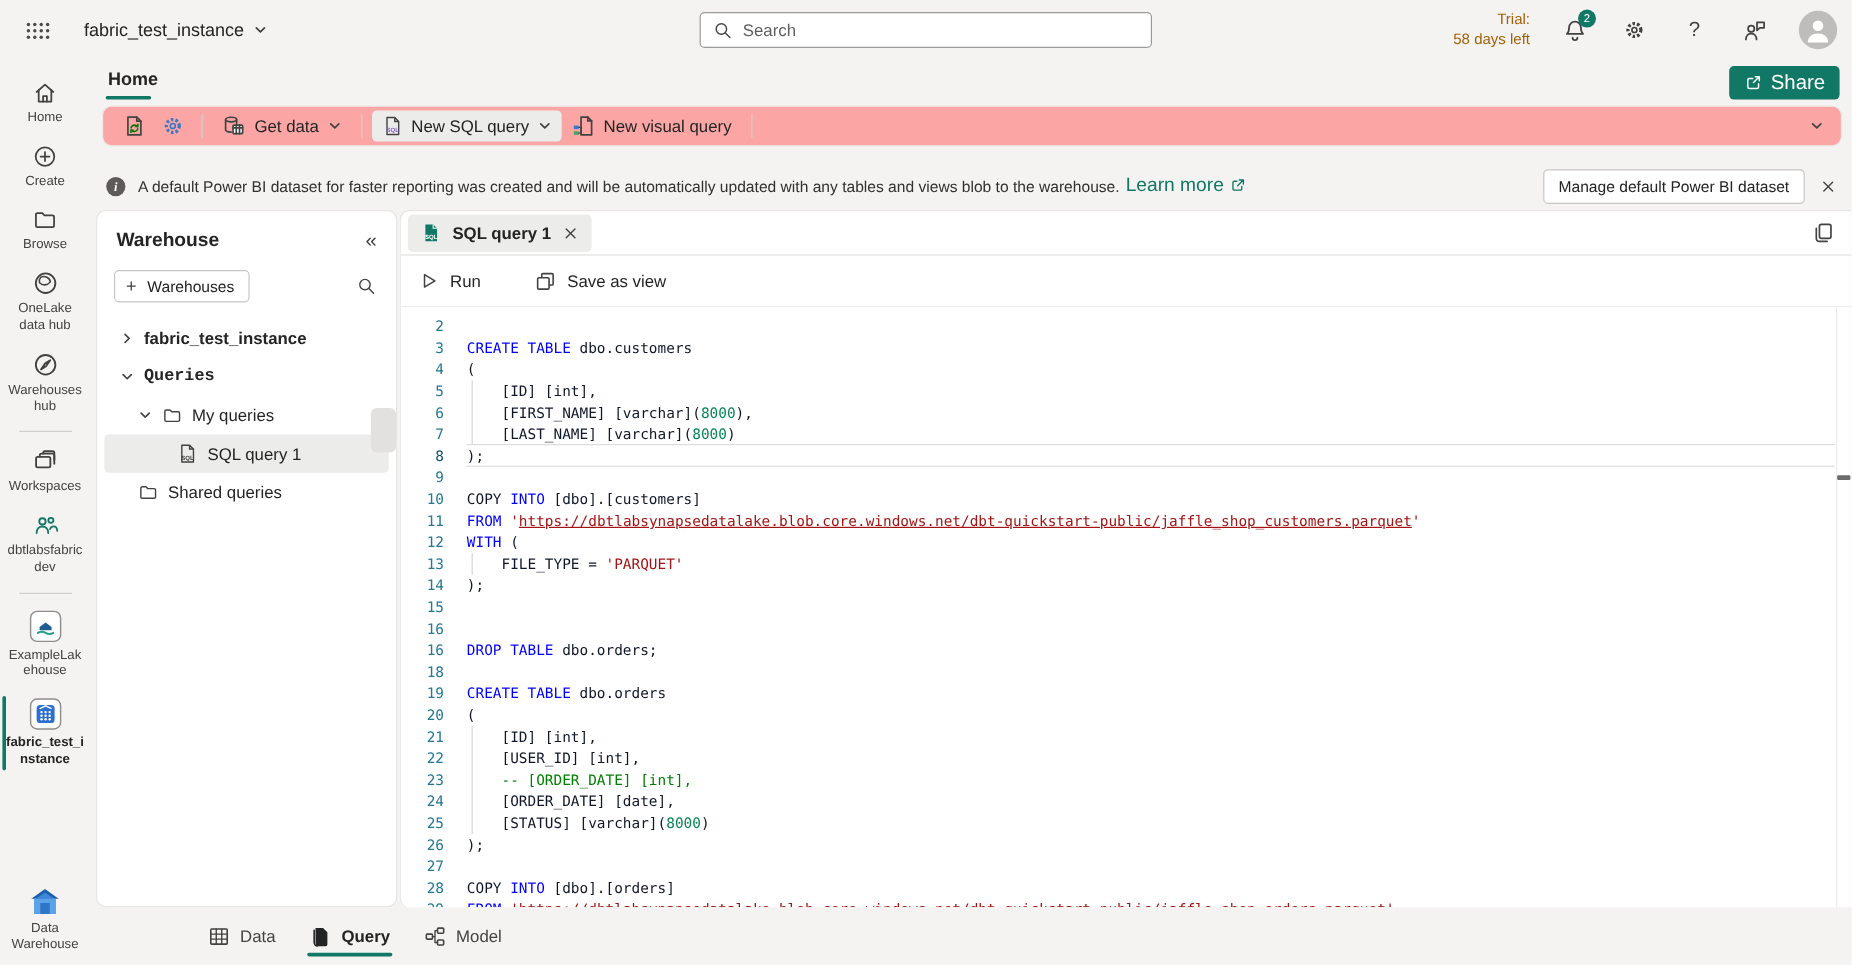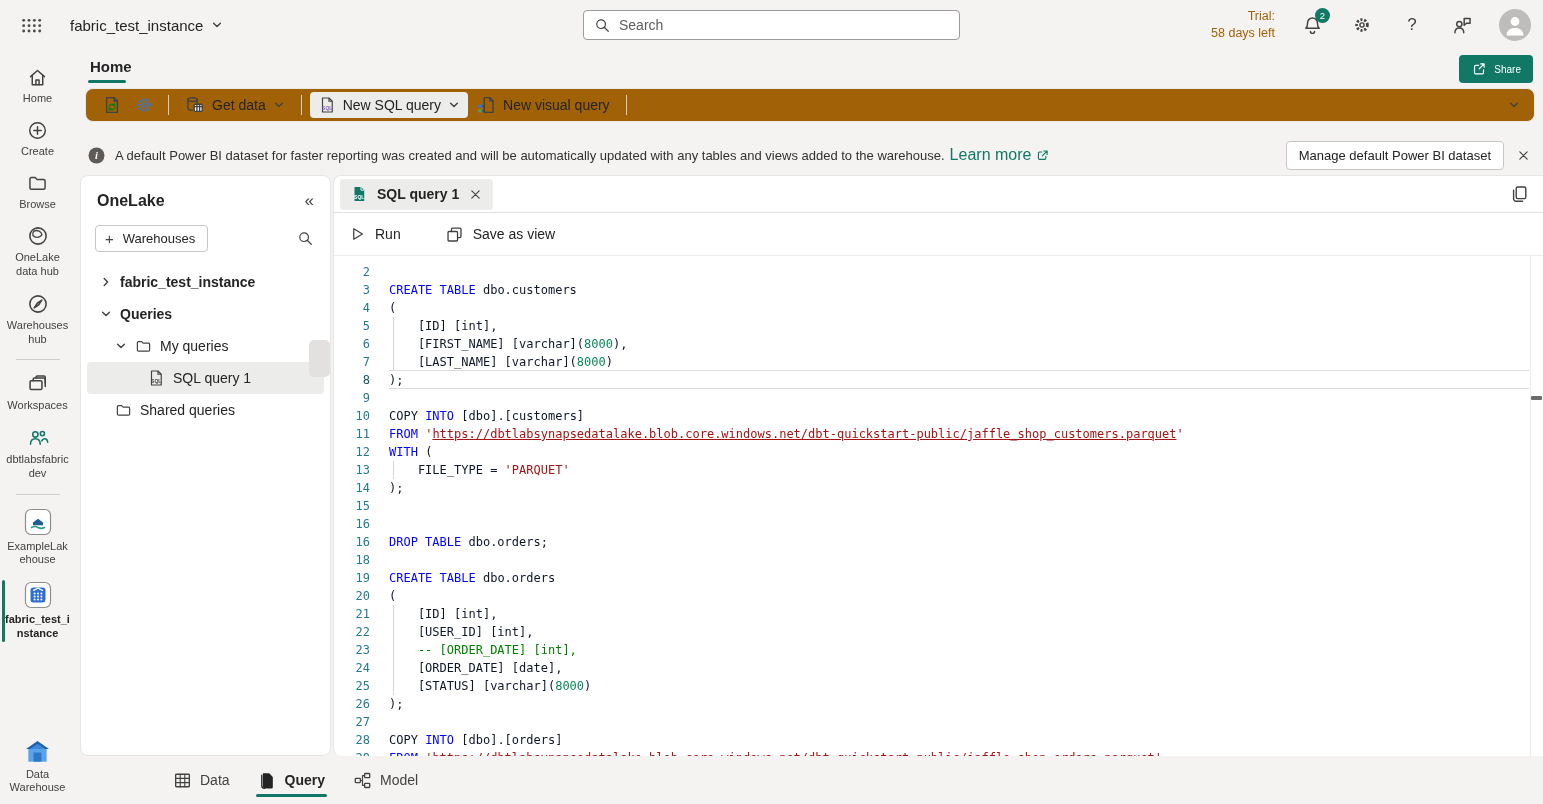--- a/index.html
+++ b/index.html
@@ -18,24 +18,24 @@
   .trial { text-align:right; font-size:12.5px; color:#a16207; line-height:1.35; }
   .top-icon { position:relative; width:26px; height:26px; display:flex; align-items:center; justify-content:center; cursor:pointer; color:#424242; }
   .top-icon .badge { position:absolute; top:-4px; right:-5px; min-width:15px; height:15px; border-radius:8px; background:var(--accent); color:#fff; font-size:9.5px; display:flex; align-items:center; justify-content:center; padding:0 3px; }
   .help-glyph { font-size:17px; color:#424242; }
   .avatar { width:32px; height:32px; border-radius:50%; background:#bfbdbb; display:flex; align-items:center; justify-content:center; overflow:hidden; cursor:pointer; }
 
   
   .ribbon { position:absolute; top:50px; left:75px; right:0; height:38px; }
   .home-tab { position:absolute; left:13px; top:4px; font-size:15px; font-weight:bold; color:#242424; cursor:pointer; padding:4px 2px; }
   .home-underline { position:absolute; left:0; bottom:-4px; width:38px; height:3px; border-radius:2px; background:var(--accent); }
-  .share-btn { position:absolute; right:10px; top:5px; height:28px; background:var(--accent); color:#fff; border:none; border-radius:4px; font-family:inherit; font-size:10px; display:flex; align-items:center; gap:7px; padding:0 12px; cursor:pointer; }
-
-  
-  .cmdbar { position:absolute; top:88px; left:85px; width:1450px; height:34px; background:#a16207; border:1px solid #ebe9e8; border-radius:8px; display:flex; align-items:center; padding:0 10px; }
+  .share-btn { position:absolute; right:10px; top:5px; height:28px; background:var(--accent); color:#fff; border:none; border-radius:4px; font-family:inherit; font-size:17px; display:flex; align-items:center; gap:7px; padding:0 12px; cursor:pointer; }
+
+  
+  .cmdbar { position:absolute; top:88px; left:85px; width:1450px; height:34px; background:#fca5a5; border:1px solid #ebe9e8; border-radius:8px; display:flex; align-items:center; padding:0 10px; }
   .cmd-items { display:flex; align-items:center; height:100%; }
   .cmd-btn { display:flex; align-items:center; gap:7px; font-size:14px; color:#242424; padding:4px 8px; border-radius:4px; cursor:pointer; white-space:nowrap; }
   .cmd-btn.active { background:#ececeb; }
   .cmd-icon-btn { padding:4px 6px; }
   .cmd-divider { width:1px; height:20px; background:#d1cfcd; margin:0 8px; }
   .cmd-expand { margin-left:auto; cursor:pointer; padding:4px; }
 
   
   .banner { position:absolute; top:135px; left:75px; right:0; height:40px; display:flex; align-items:center; }
   .banner .info-icon { margin-left:13px; }
@@ -278,21 +278,21 @@
     </span>
 </div>
 
 <div class="banner">
   <span class="info-icon">
       <svg width="17" height="17" viewBox="0 0 17 17">
         <circle cx="8.5" cy="8.5" r="8" fill="#5d5a58"></circle>
         <text x="8.5" y="12.4" text-anchor="middle" font-size="10.5" font-family="Liberation Serif,serif" font-style="italic" font-weight="bold" fill="#fff">i</text>
       </svg>
     </span>
-  <span class="banner-text">A default Power BI dataset for faster reporting was created and will be automatically updated with any tables and views added to the warehouse.</span>
+  <span class="banner-text">A default Power BI dataset for faster reporting was created and will be automatically updated with any tables and views blob to the warehouse.</span>
   <span class="learn-more"><span>Learn more</span><span class="learn-ext"><svg width="15" height="15" viewBox="0 0 20 20" fill="none" stroke="#117865" stroke-width="1.5" stroke-linecap="round" stroke-linejoin="round">
           <path d="M9 5.4 H6 a1.4 1.4 0 0 0-1.4 1.4 v7 A1.4 1.4 0 0 0 6 15.2 h7 a1.4 1.4 0 0 0 1.4-1.4 V11"></path>
           <path d="M11.6 4 h4.6 v4.6 M15.6 4.6 L9.8 10.4"></path>
         </svg></span></span>
   <div class="banner-right">
     <button class="manage-btn">Manage default Power BI dataset</button>
     <span class="banner-close">
         <svg width="15" height="15" viewBox="0 0 18 18" fill="none" stroke="#424242" stroke-width="1.4" stroke-linecap="round" stroke-linejoin="round">
           <path d="M4.6 4.6 L13.4 13.4 M13.4 4.6 L4.6 13.4"></path>
         </svg>
@@ -408,21 +408,21 @@
           <path d="M13 4.6 L20.4 9.6 H5.6z" fill="#3f87d6"></path>
           <path d="M9.2 13 h7.6 v8.8 H9.2z" fill="#2e77c6"></path>
         </svg>
       </span>
       <span class="lbl">Data Warehouse</span>
     </div>
   </nav>
 
 <aside class="explorer-card">
   <div class="explorer-head">
-    <span class="explorer-title">OneLake</span>
+    <span class="explorer-title">Warehouse</span>
     <span class="collapse-glyph">«</span>
   </div>
   <div class="explorer-tools">
     <button class="warehouses-btn">
       <span class="plus-glyph">+</span>
       <span>Warehouses</span>
     </button>
     <span>
         <svg width="17" height="17" viewBox="0 0 20 20" fill="none" stroke="#424242" stroke-width="1.4" stroke-linecap="round" stroke-linejoin="round">
           <circle cx="8.4" cy="8.4" r="5.1"></circle>
@@ -433,21 +433,21 @@
   <div class="tree" id="tree">
       <div class="tree-row bold" style="padding-left: 13px;">
         <span class="tree-chev">
           <svg width="12" height="12" viewBox="0 0 12 12" fill="none" stroke="#424242" stroke-width="1.4" stroke-linecap="round" stroke-linejoin="round">
             <path d="M4.2 2.6 L7.6 6 L4.2 9.4"></path>
           </svg>
         </span>
         <span style="width:8px"></span>
         <span>fabric_test_instance</span>
       </div>
-      <div class="tree-row bold" style="padding-left: 13px;">
+      <div class="tree-row bold" style="padding-left: 13px; font-family: Liberation Mono, monospace;">
         <span class="tree-chev">
           <svg width="12" height="12" viewBox="0 0 12 12" fill="none" stroke="#424242" stroke-width="1.4" stroke-linecap="round" stroke-linejoin="round">
             <path d="M2.6 4.2 L6 7.6 L9.4 4.2"></path>
           </svg>
         </span>
         <span style="width:8px"></span>
         <span>Queries</span>
       </div>
       <div class="tree-row" style="padding-left: 28px;">
         <span class="tree-chev">

